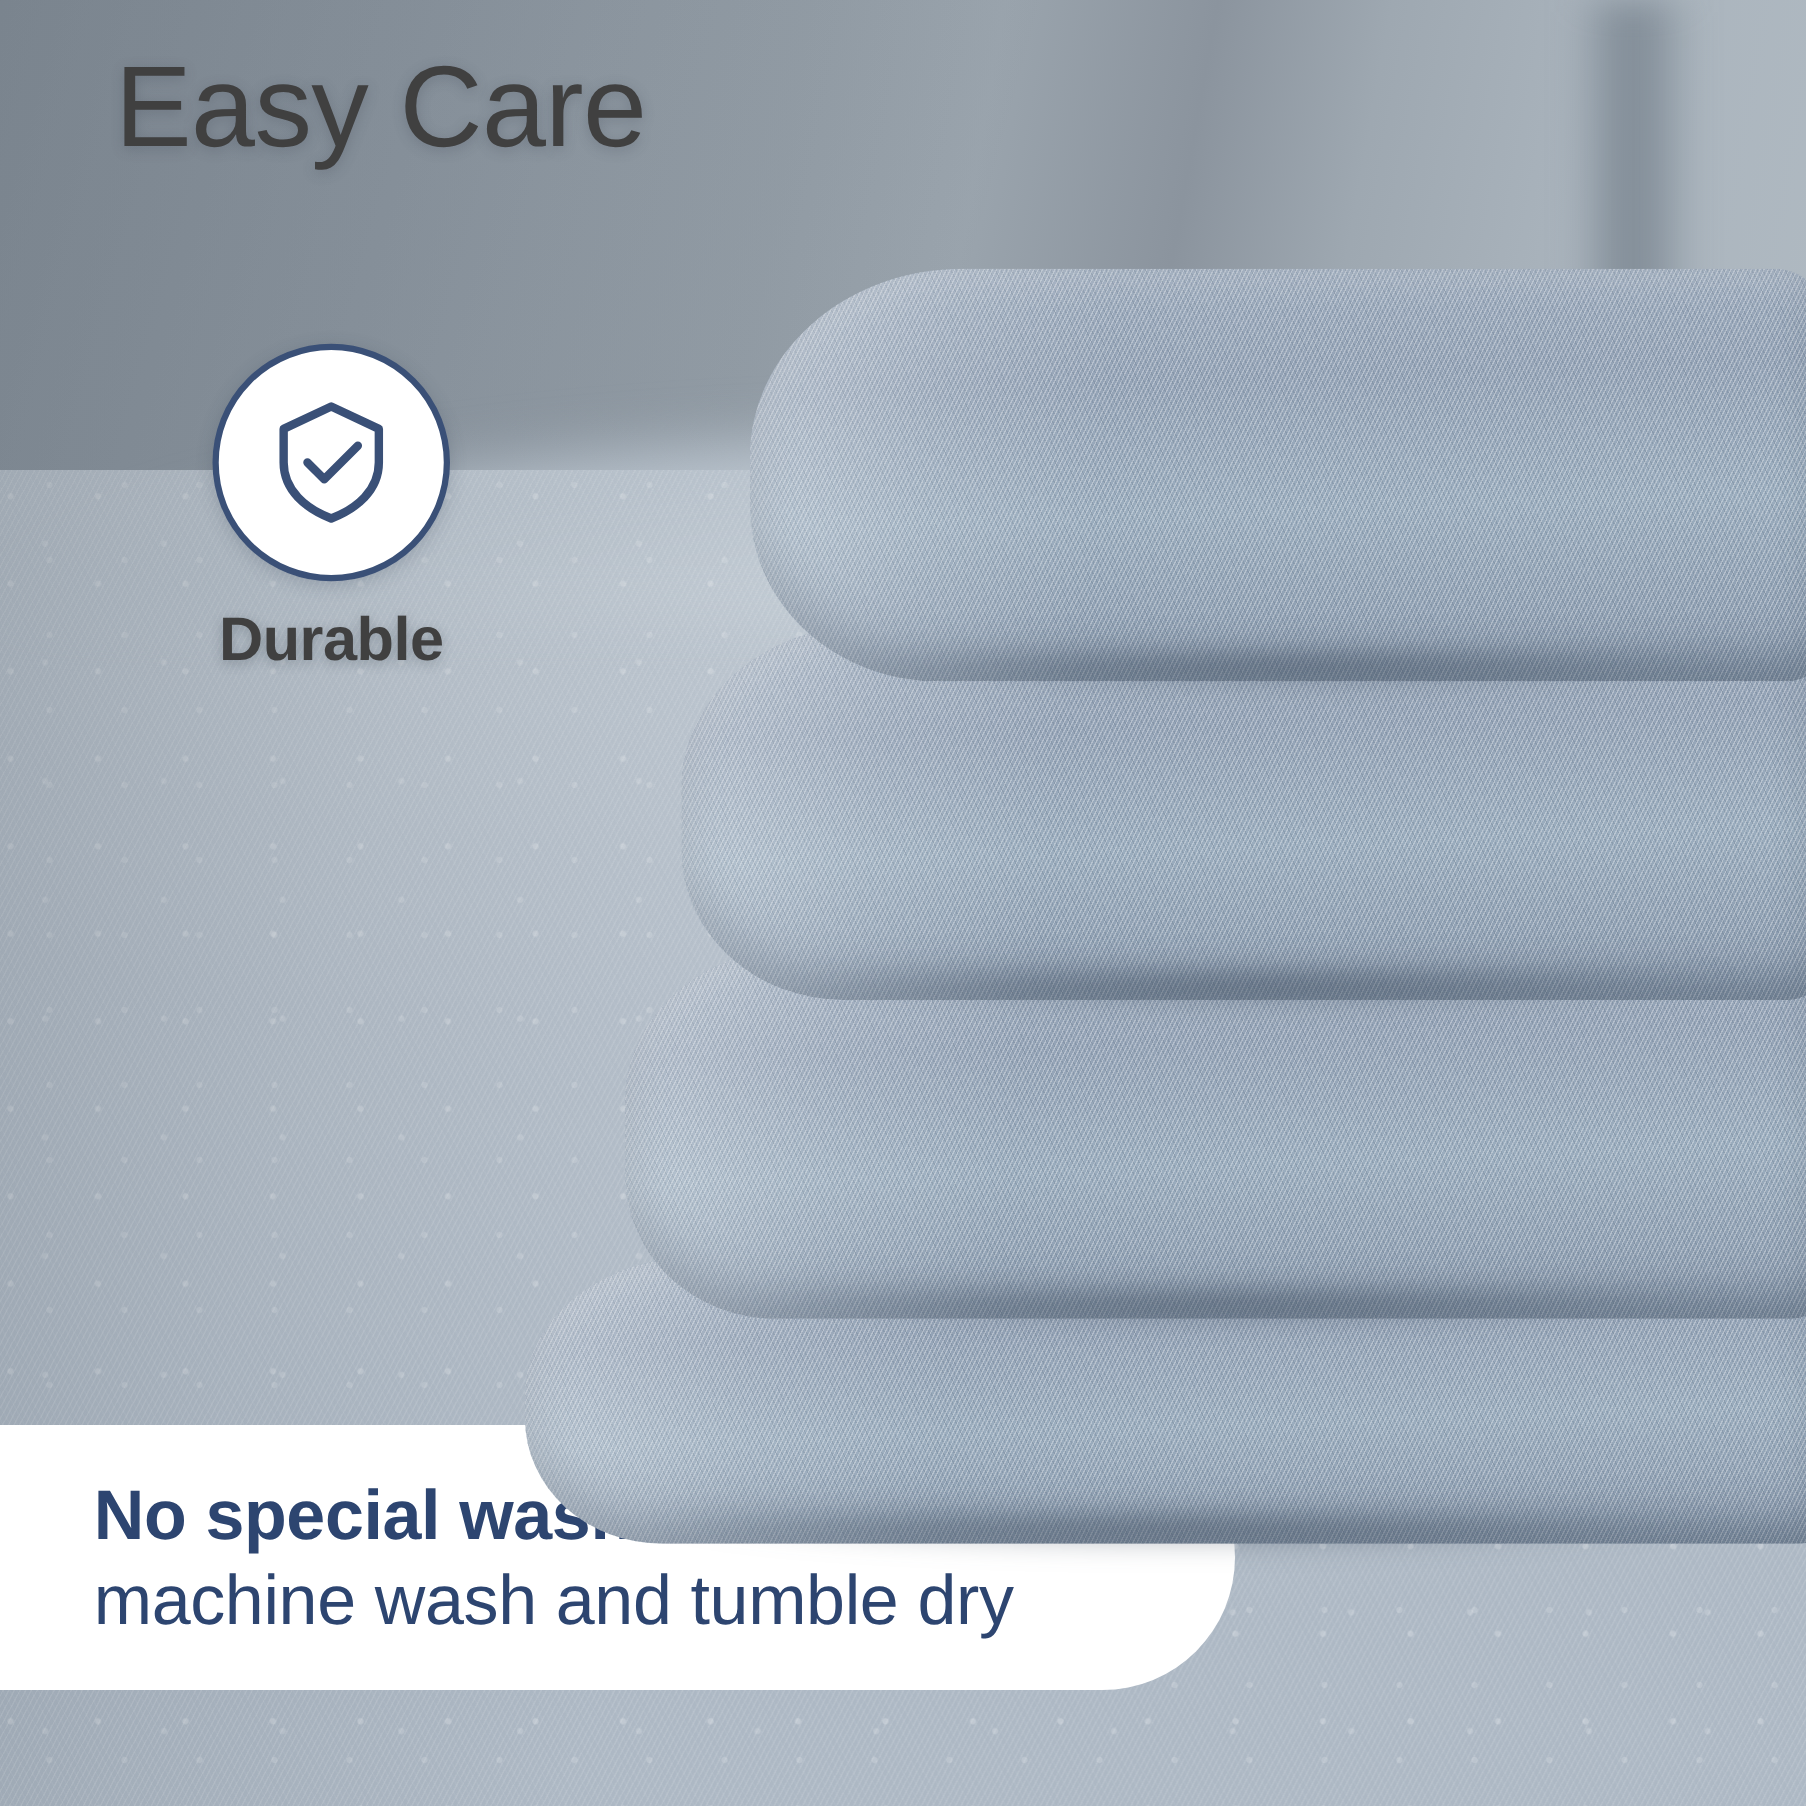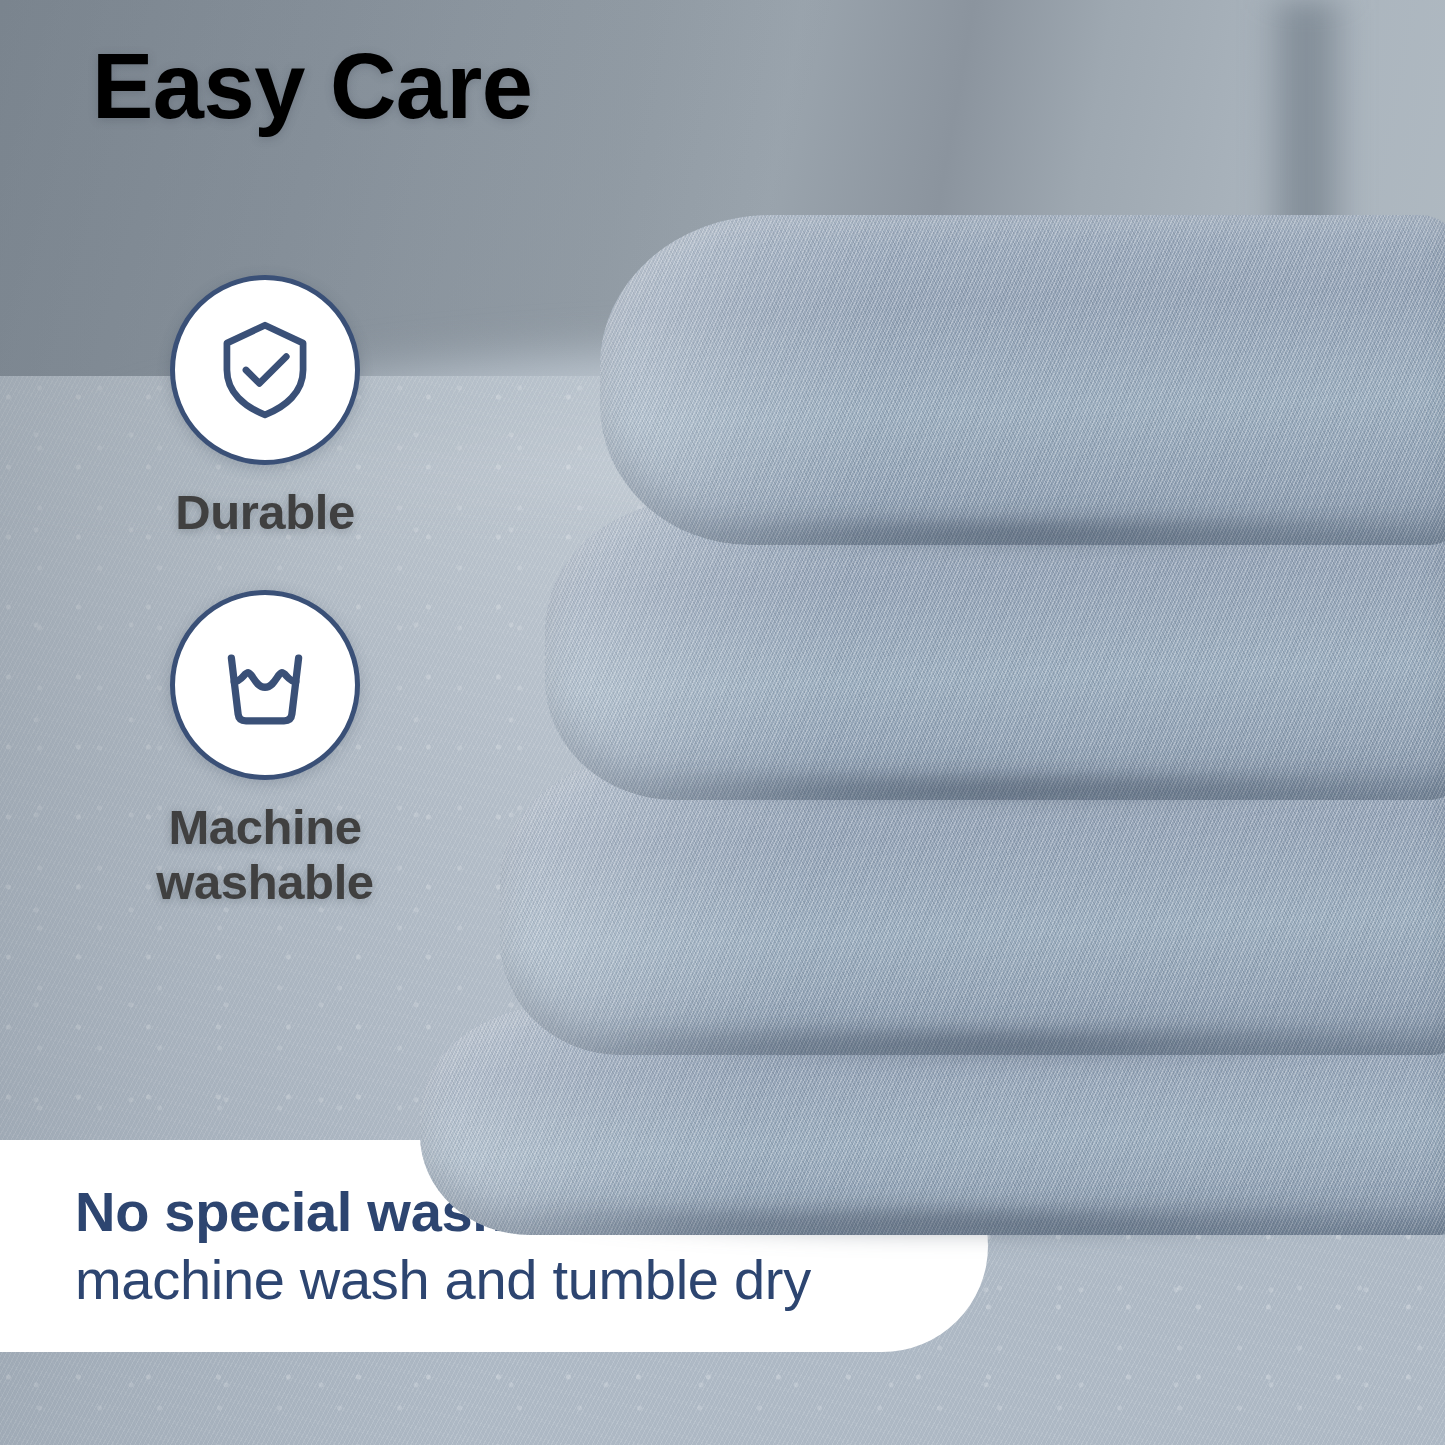--- a/index.html
+++ b/index.html
@@ -96,22 +96,22 @@
   
   .fold::after {
     content:""; position:absolute; left:4%; right:2%; bottom:-20px; height:42px;
     background:radial-gradient(60% 100% at 50% 0%, rgba(62,75,92,.50) 0%, rgba(62,75,92,0) 75%);
     filter:blur(9px);
   }
 
   
   .title {
     position:absolute; left:92px; top:38px;
-    font-size:92px; font-weight:700; letter-spacing:-.5px;
-    color:#000000; line-height:1.05;
+    font-size:92px; font-weight:400; letter-spacing:-.5px;
+    color:#404040; line-height:1.05;
     text-shadow:0 2px 10px rgba(60,70,82,.28);
   }
 
   .features { position:absolute; left:115px; top:275px; width:300px; }
 
   .feature { position:relative; width:190px; margin:0 auto; }
 
   .badge {
     width:190px; height:190px; border-radius:50%;
     background:#ffffff; border:5px solid #3a5077;
@@ -180,34 +180,20 @@
             <path d="M50 10 L84 26 V50 C84 70 68 83 50 90 C32 83 16 70 16 50 V26 Z"></path>
             <polyline points="33,50 45,62 69,38"></polyline>
           </svg>
         </span>
       </div>
       <div class="feature-label">Durable</div>
     </div>
 
     <div class="feature-gap"></div>
 
-    <div class="feature">
-      <div class="badge">
-        <span>
-          <svg width="112" height="112" viewBox="0 0 100 100" fill="none" stroke="#3a5077" stroke-width="6.5" stroke-linecap="round" stroke-linejoin="round">
-            <path d="M20 26 L26 76 C26.5 80.5 29.5 82 33 82 L67 82 C70.5 82 73.5 80.5 74 76 L80 26"></path>
-            <path d="M22.5 47 C29 47 31.5 39 35 39 C38.5 39 41.5 52 50 52 C58.5 52 61.5 39 65 39 C68.5 39 71 47 77.5 47"></path>
-          </svg>
-        </span>
-      </div>
-      <div class="feature-label">
-        <span>Machine</span><br>
-        <span>washable</span>
-      </div>
-    </div>
 
   </div>
 
   <div class="caption">
     <div class="caption-text">
       <b>No special wash needed:</b><span> Just machine wash and tumble dry</span>
     </div>
   </div>
 
 </div>

